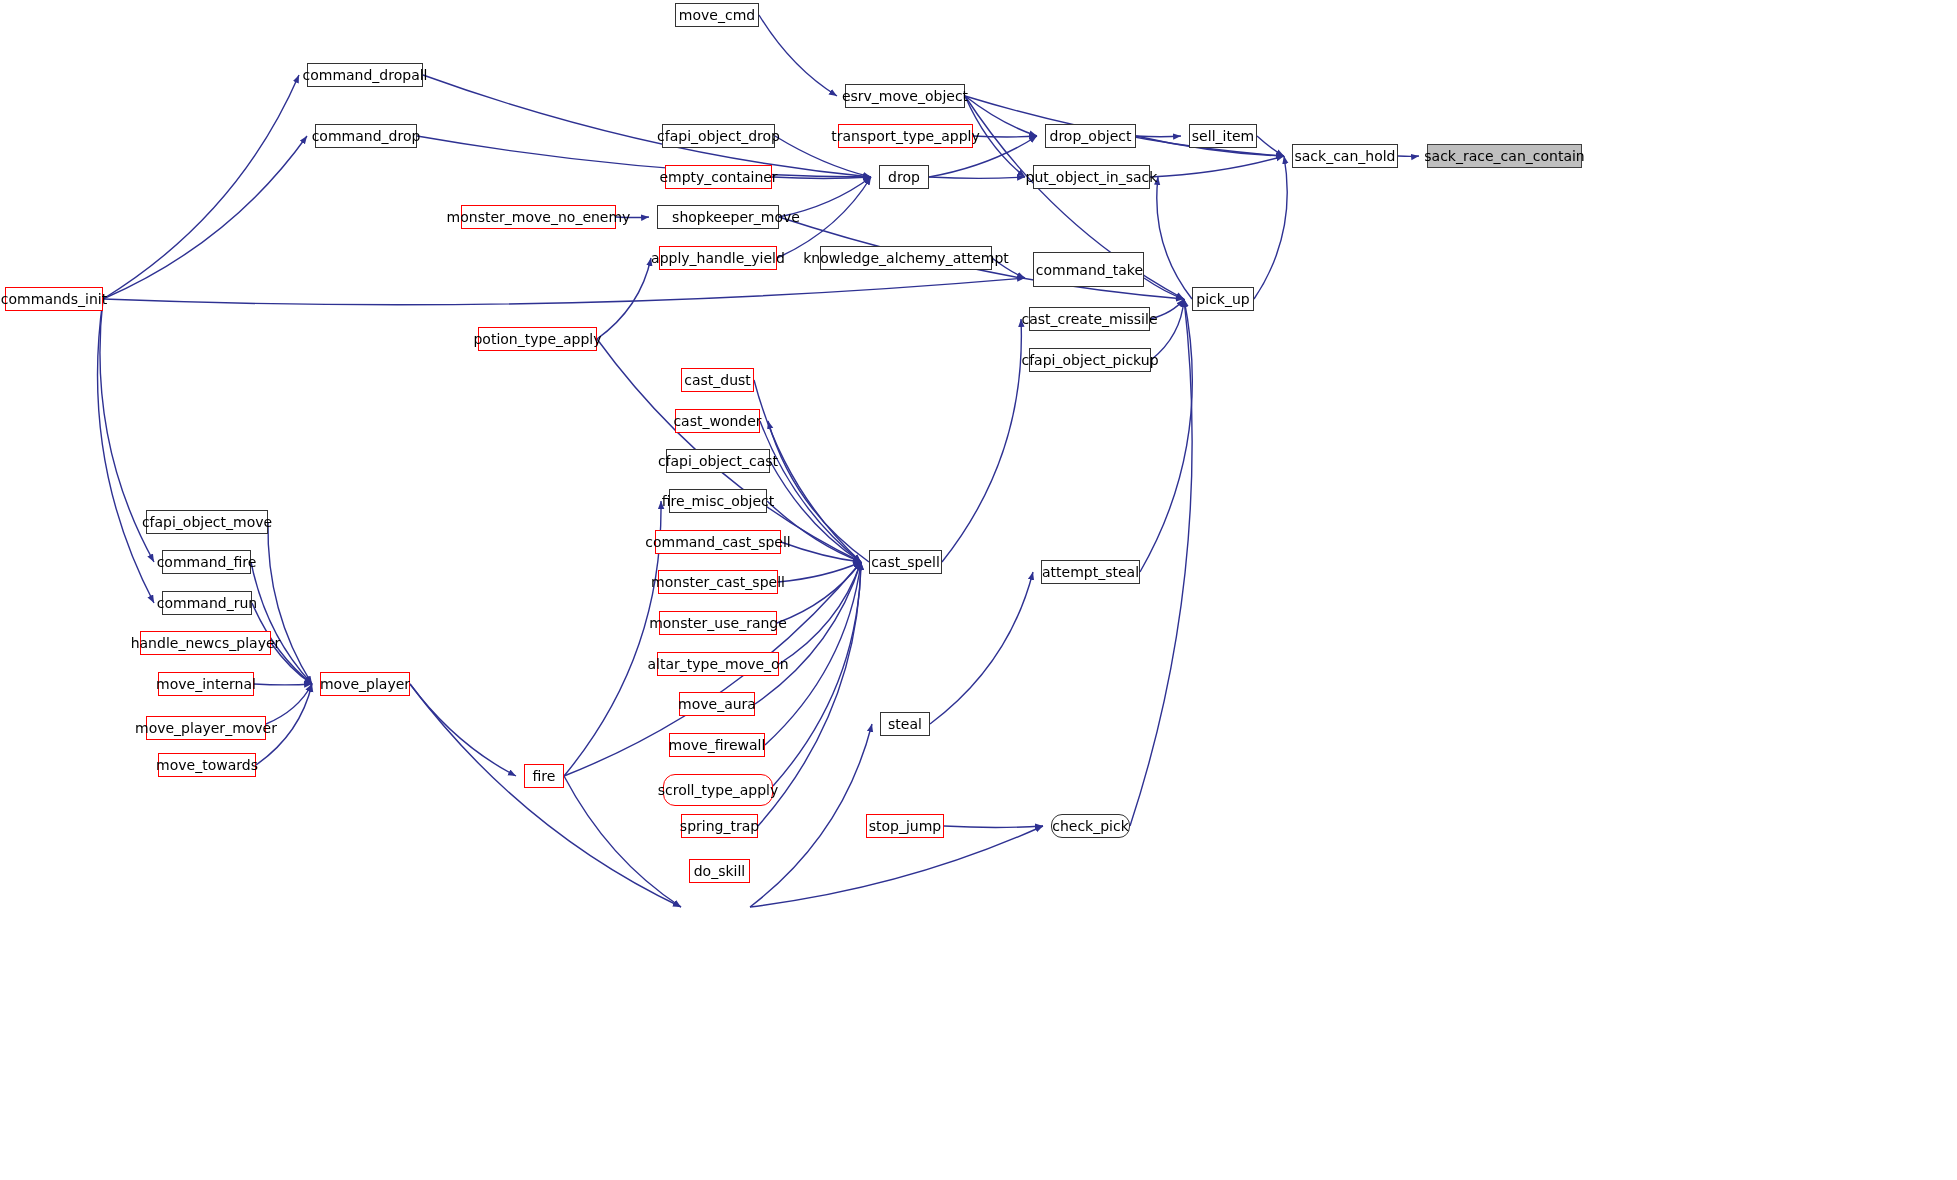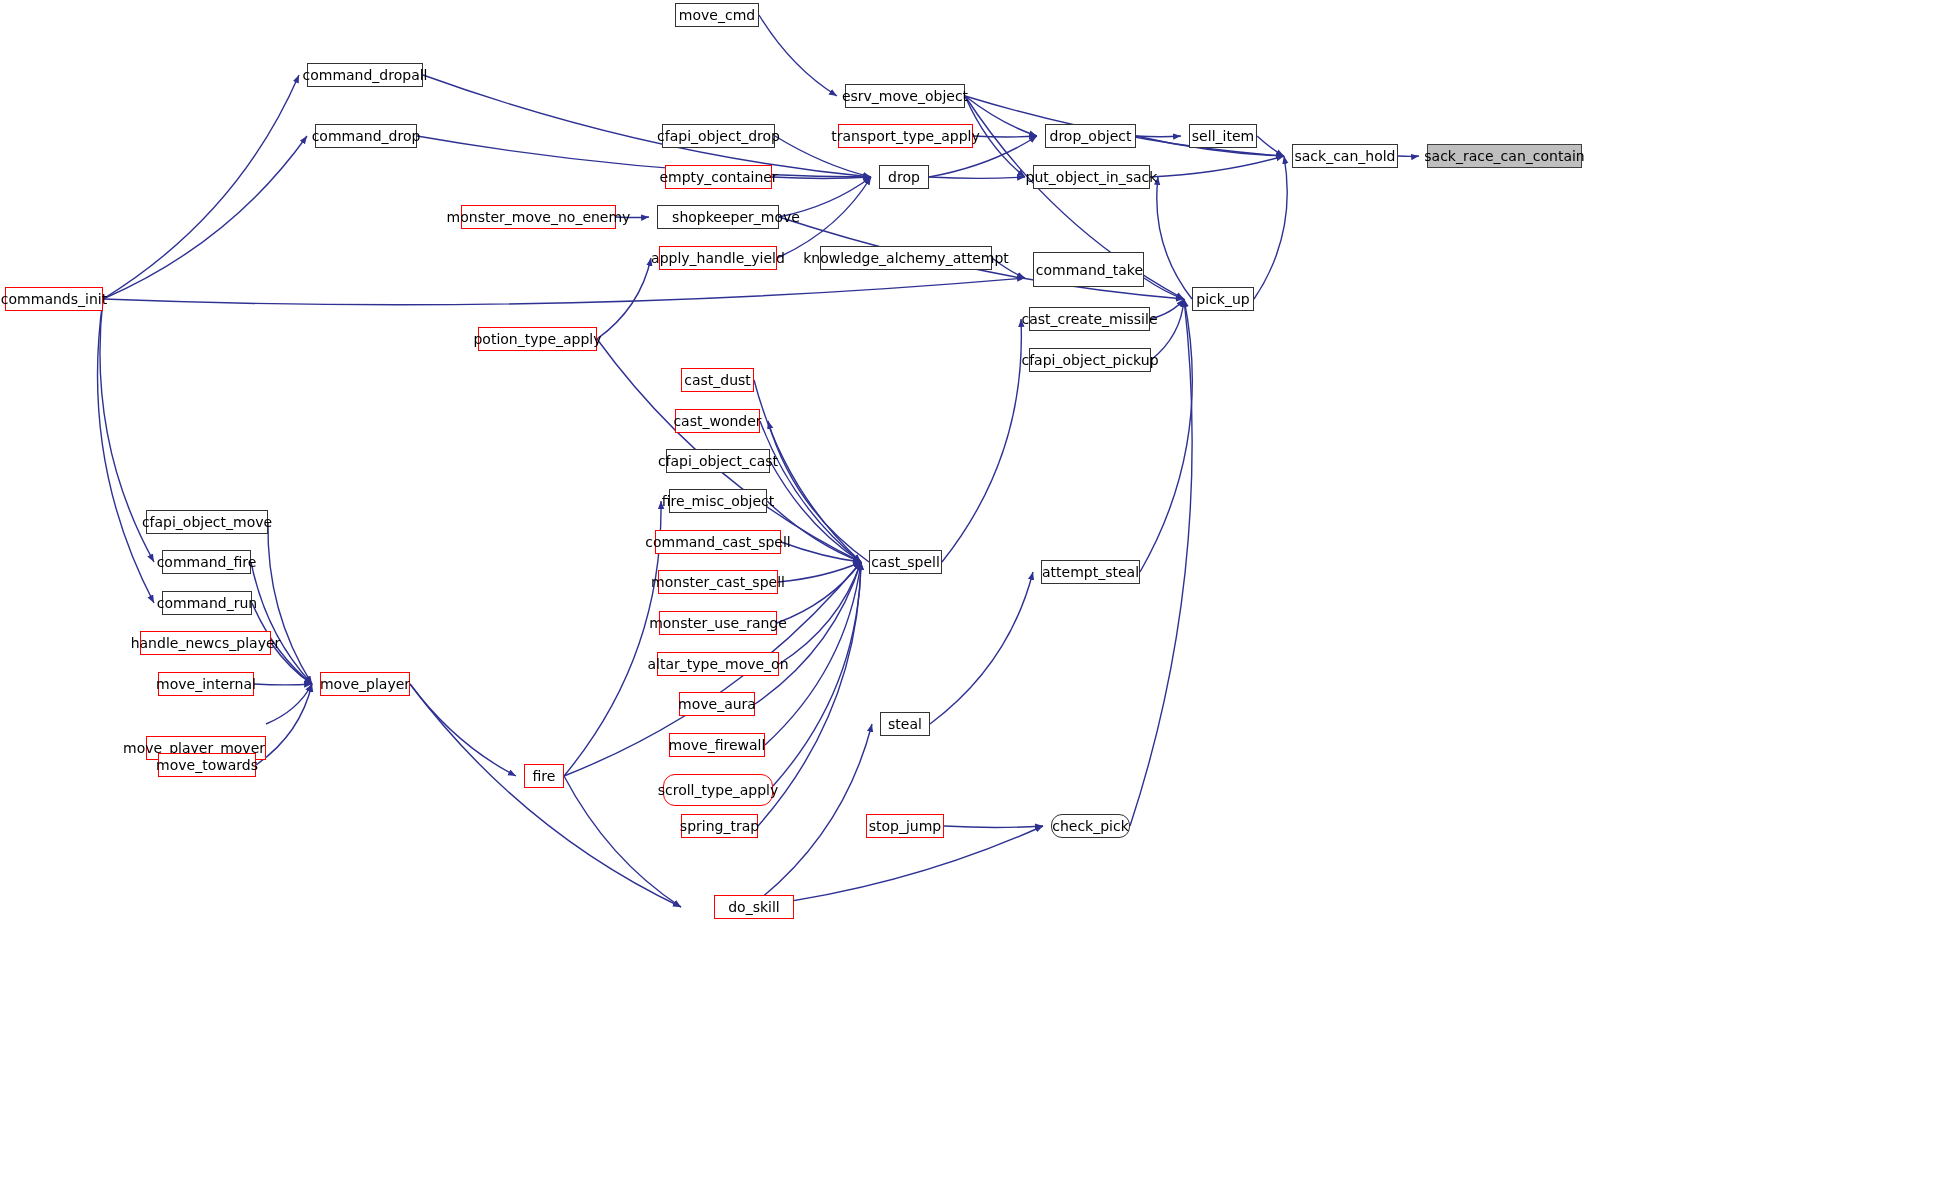--- a/index.html
+++ b/index.html
@@ -218,21 +218,21 @@
       </div>
       <div class="node red" style="left: 158px; top: 672px; width: 96px; height: 24px;">
         <span>move_internal</span>
       </div>
       <div class="node red" style="left: 320px; top: 672px; width: 90px; height: 24px;">
         <span>move_player</span>
       </div>
       <div class="node red" style="left: 679px; top: 692px; width: 76px; height: 24px;">
         <span>move_aura</span>
       </div>
-      <div class="node red" style="left: 146px; top: 736px; width: 120px; height: 24px; justify-content: flex-end;">
+      <div class="node red" style="left: 146px; top: 716px; width: 120px; height: 24px;">
         <span>move_player_mover</span>
       </div>
       <div class="node" style="left: 880px; top: 712px; width: 50px; height: 24px;">
         <span>steal</span>
       </div>
       <div class="node red" style="left: 669px; top: 733px; width: 96px; height: 24px;">
         <span>move_firewall</span>
       </div>
       <div class="node red" style="left: 158px; top: 753px; width: 98px; height: 24px;">
         <span>move_towards</span>
@@ -245,17 +245,17 @@
       </div>
       <div class="node red" style="left: 866px; top: 814px; width: 78px; height: 24px;">
         <span>stop_jump</span>
       </div>
       <div class="node" style="left: 1051px; top: 814px; width: 79px; height: 24px; border-radius: 11px;">
         <span>check_pick</span>
       </div>
       <div class="node red" style="left: 681px; top: 814px; width: 77px; height: 24px;">
         <span>spring_trap</span>
       </div>
-      <div class="node red" style="left: 689px; top: 895px; width: 80px; height: 24px; margin-left: 25px;">
+      <div class="node red" style="left: 689px; top: 859px; width: 61px; height: 24px;">
         <span>do_skill</span>
       </div>
     </div>
 </div>
 
 </body></html>

